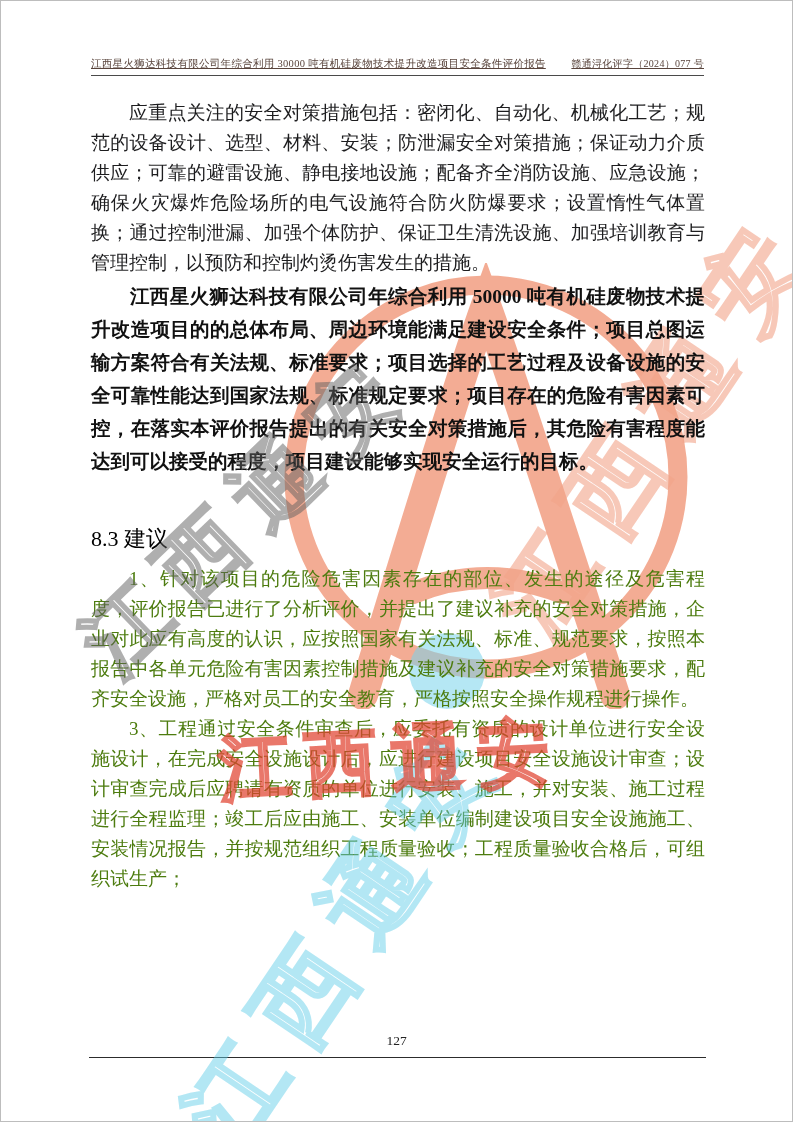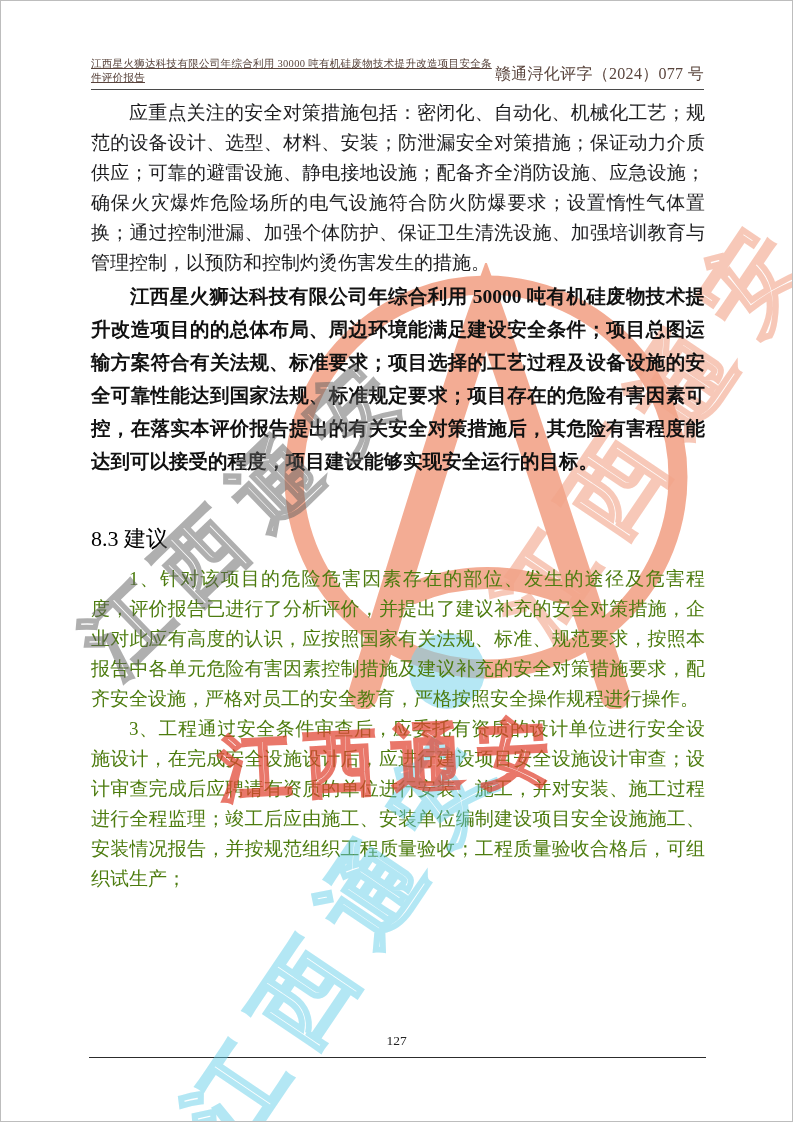--- a/index.html
+++ b/index.html
@@ -9,21 +9,21 @@
     font-family:"Liberation Serif","DejaVu Serif",serif;color:#1e1e20;
   }
   
   .header{
     position:absolute;left:90px;right:88px;top:56px;
     display:flex;justify-content:space-between;align-items:flex-end;
     border-bottom:1.5px solid #4a4a4a;padding-bottom:4px;
     font-size:10.5px;color:#59443c;letter-spacing:0.3px;
   }
   .header .h-left{max-width:470px;text-decoration:underline;}
-  .header .h-right{font-size:16px;white-space:nowrap;}
+  .header .h-right{font-size:10px;text-decoration:underline;white-space:nowrap;}
   
   .content{position:absolute;left:90px;width:614px;top:97px;z-index:2;}
   p.body{
     margin:0;font-size:19px;line-height:30px;text-align:justify;
     text-indent:2em;color:#1d1d1f;
   }
   p.body.bold{
     font-weight:700;font-size:19.5px;line-height:33px;color:#111;
     margin-top:2px;
   }

